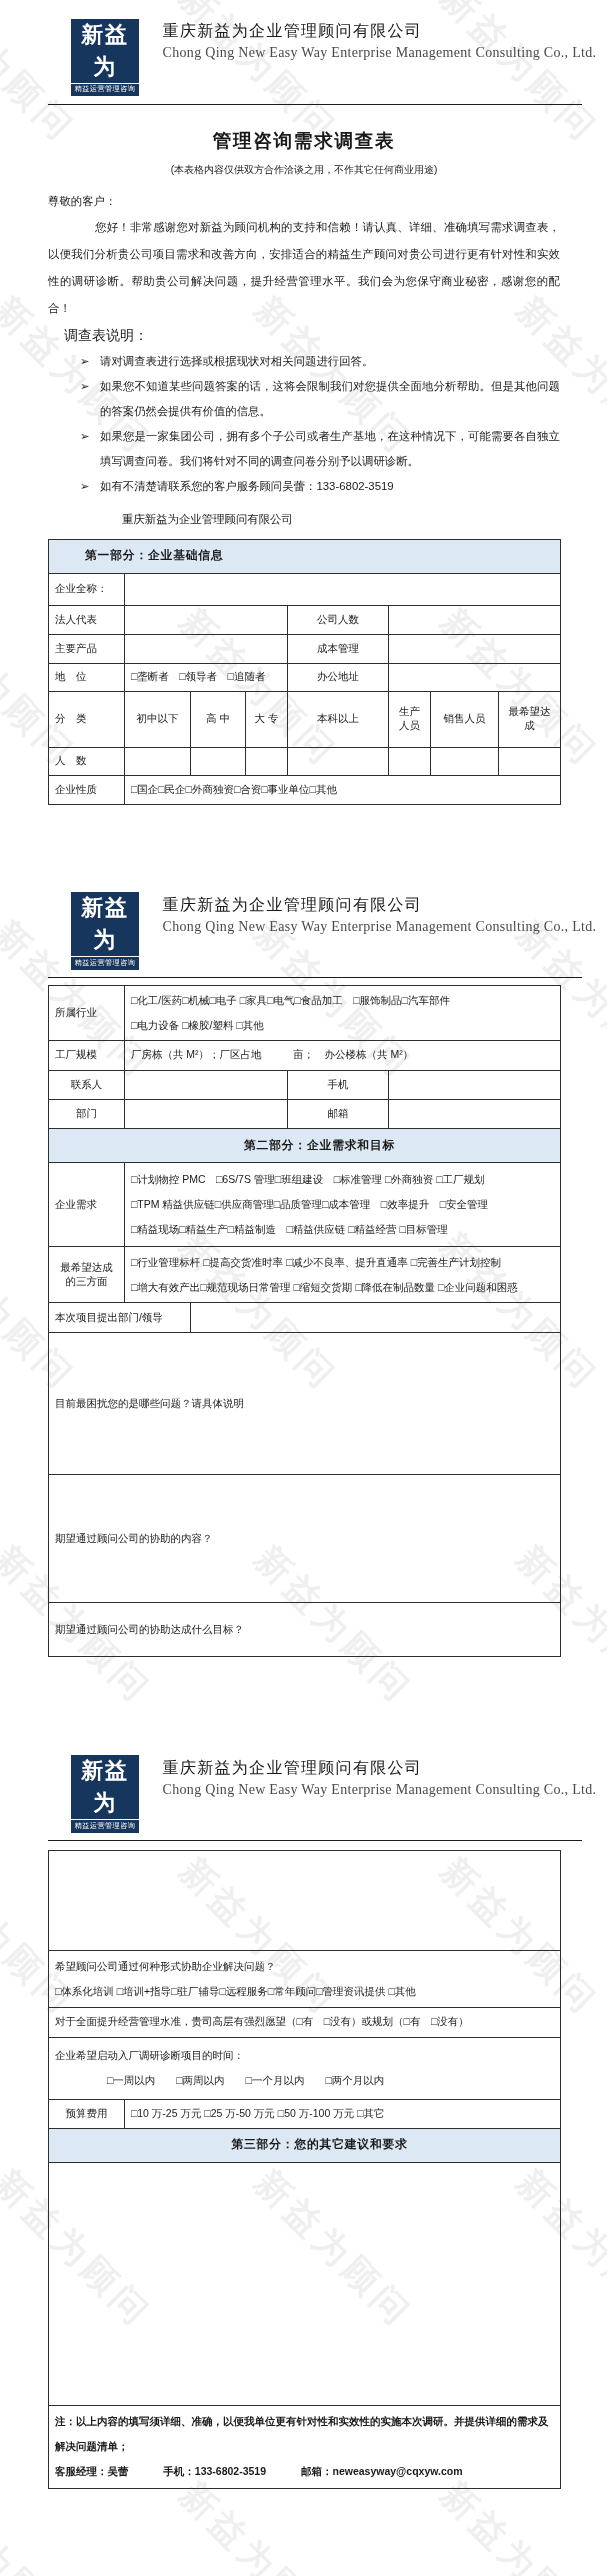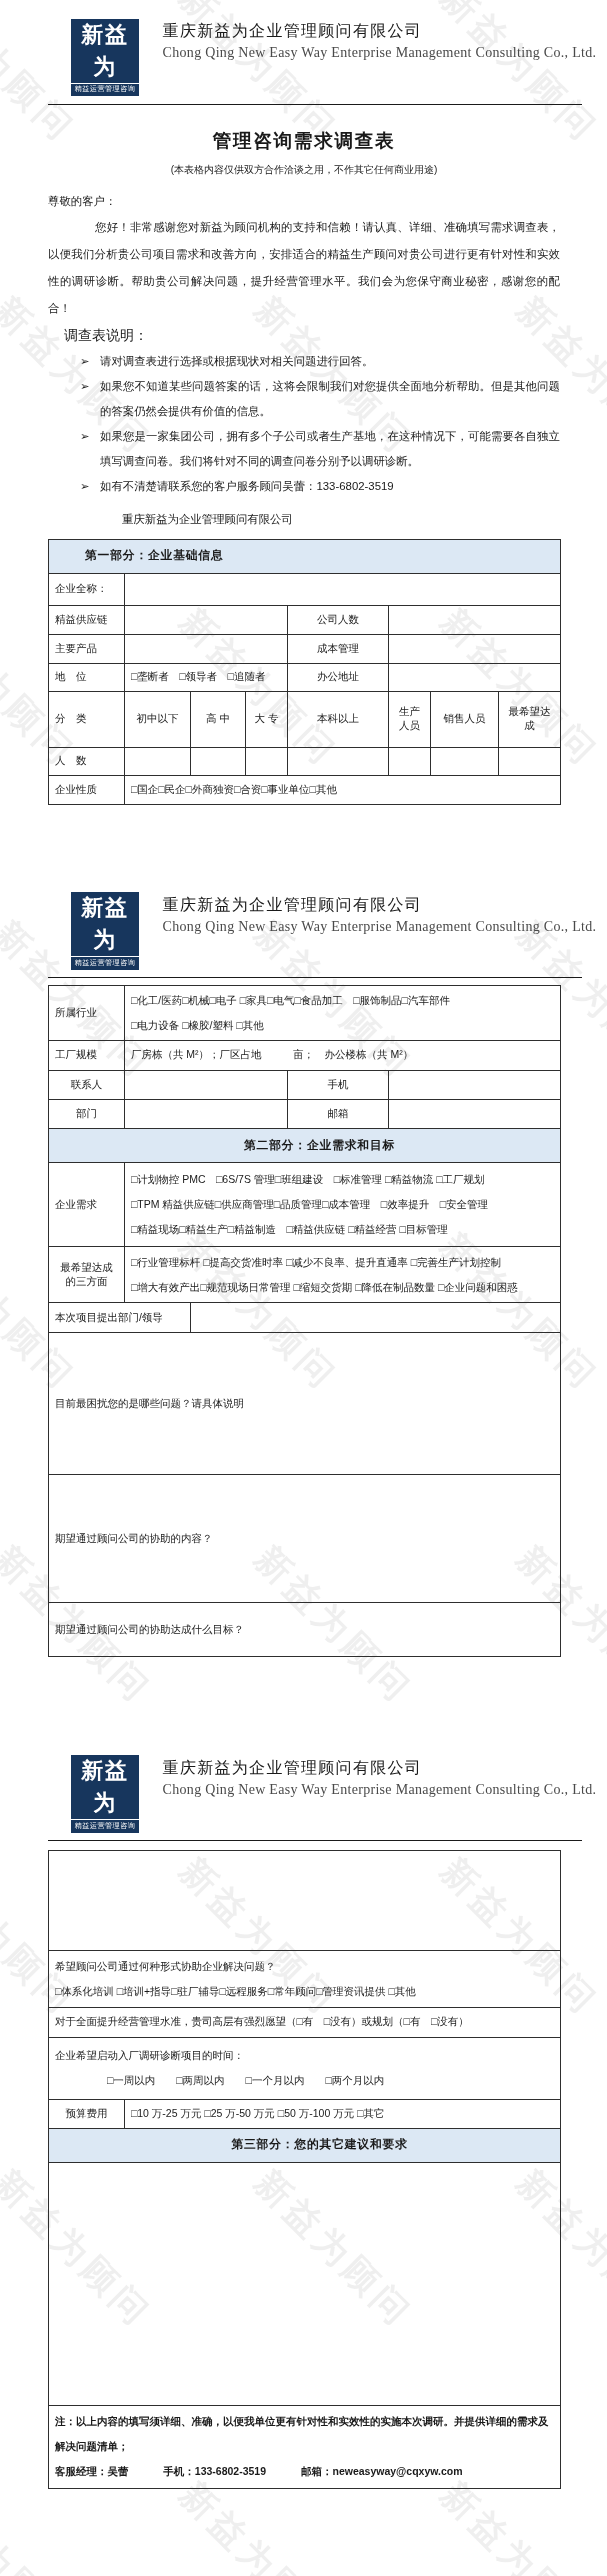--- a/index.html
+++ b/index.html
@@ -135,21 +135,21 @@
         </colgroup>
       <tbody>
           <tr class="sec-head">
             <td colspan="8" style="height:34px">第一部分：企业基础信息</td>
           </tr>
       <tr>
         <td style="height:32px" class="lbl">企业全称：</td>
         <td colspan="7"></td>
       </tr>
       <tr>
-        <td style="height:29px" class="lbl">精益供应链</td>
+        <td style="height:29px" class="lbl">法人代表</td>
         <td colspan="3"></td>
         <td class="center">公司人数</td>
         <td colspan="3"></td>
       </tr>
       <tr>
         <td style="height:29px" class="lbl">主要产品</td>
         <td colspan="3"></td>
         <td class="center">成本管理</td>
         <td colspan="3"></td>
       </tr>
@@ -234,21 +234,21 @@
         <td colspan="3"></td>
         <td class="center">邮箱</td>
         <td colspan="3"></td>
       </tr>
       <tr class="sec-head">
             <td colspan="8" class="center" style="height:34px">第二部分：企业需求和目标</td>
           </tr>
       <tr>
         <td style="height:84px" class="lbl">企业需求</td>
         <td colspan="7">
-          <div class="line">□计划物控 PMC　□6S/7S 管理□班组建设　□标准管理 □精益物流 □工厂规划</div>
+          <div class="line">□计划物控 PMC　□6S/7S 管理□班组建设　□标准管理 □外商独资 □工厂规划</div>
           <div class="line">□TPM 精益供应链□供应商管理□品质管理□成本管理　□效率提升　□安全管理</div>
           <div class="line">□精益现场□精益生产□精益制造　□精益供应链 □精益经营 □目标管理</div>
         </td>
       </tr>
       <tr>
         <td style="height:56px" class="center">
           <div>最希望达成</div>
           <div>的三方面</div>
         </td>
         <td colspan="7">

